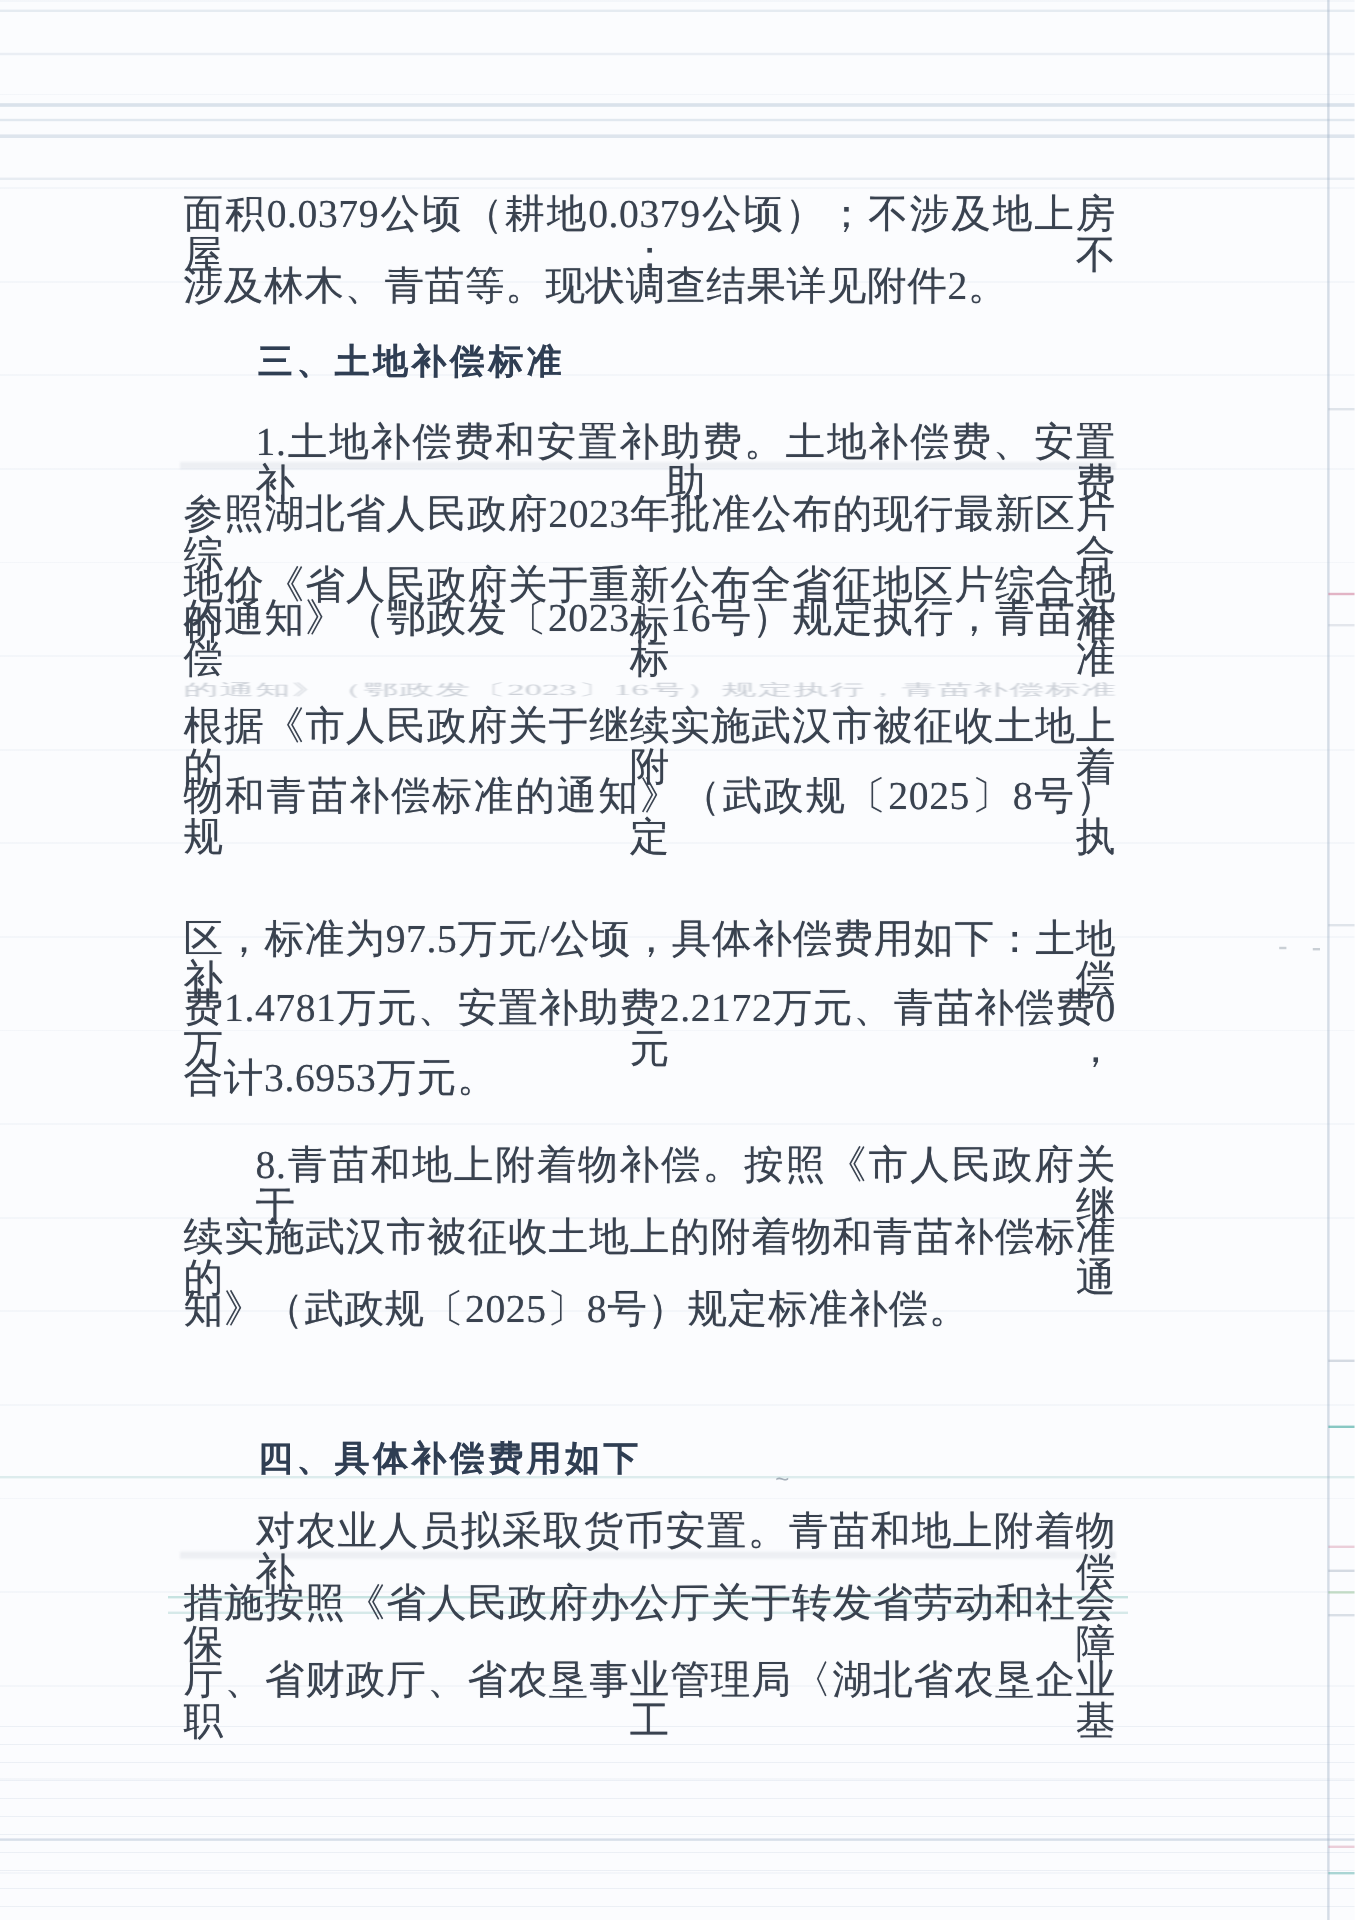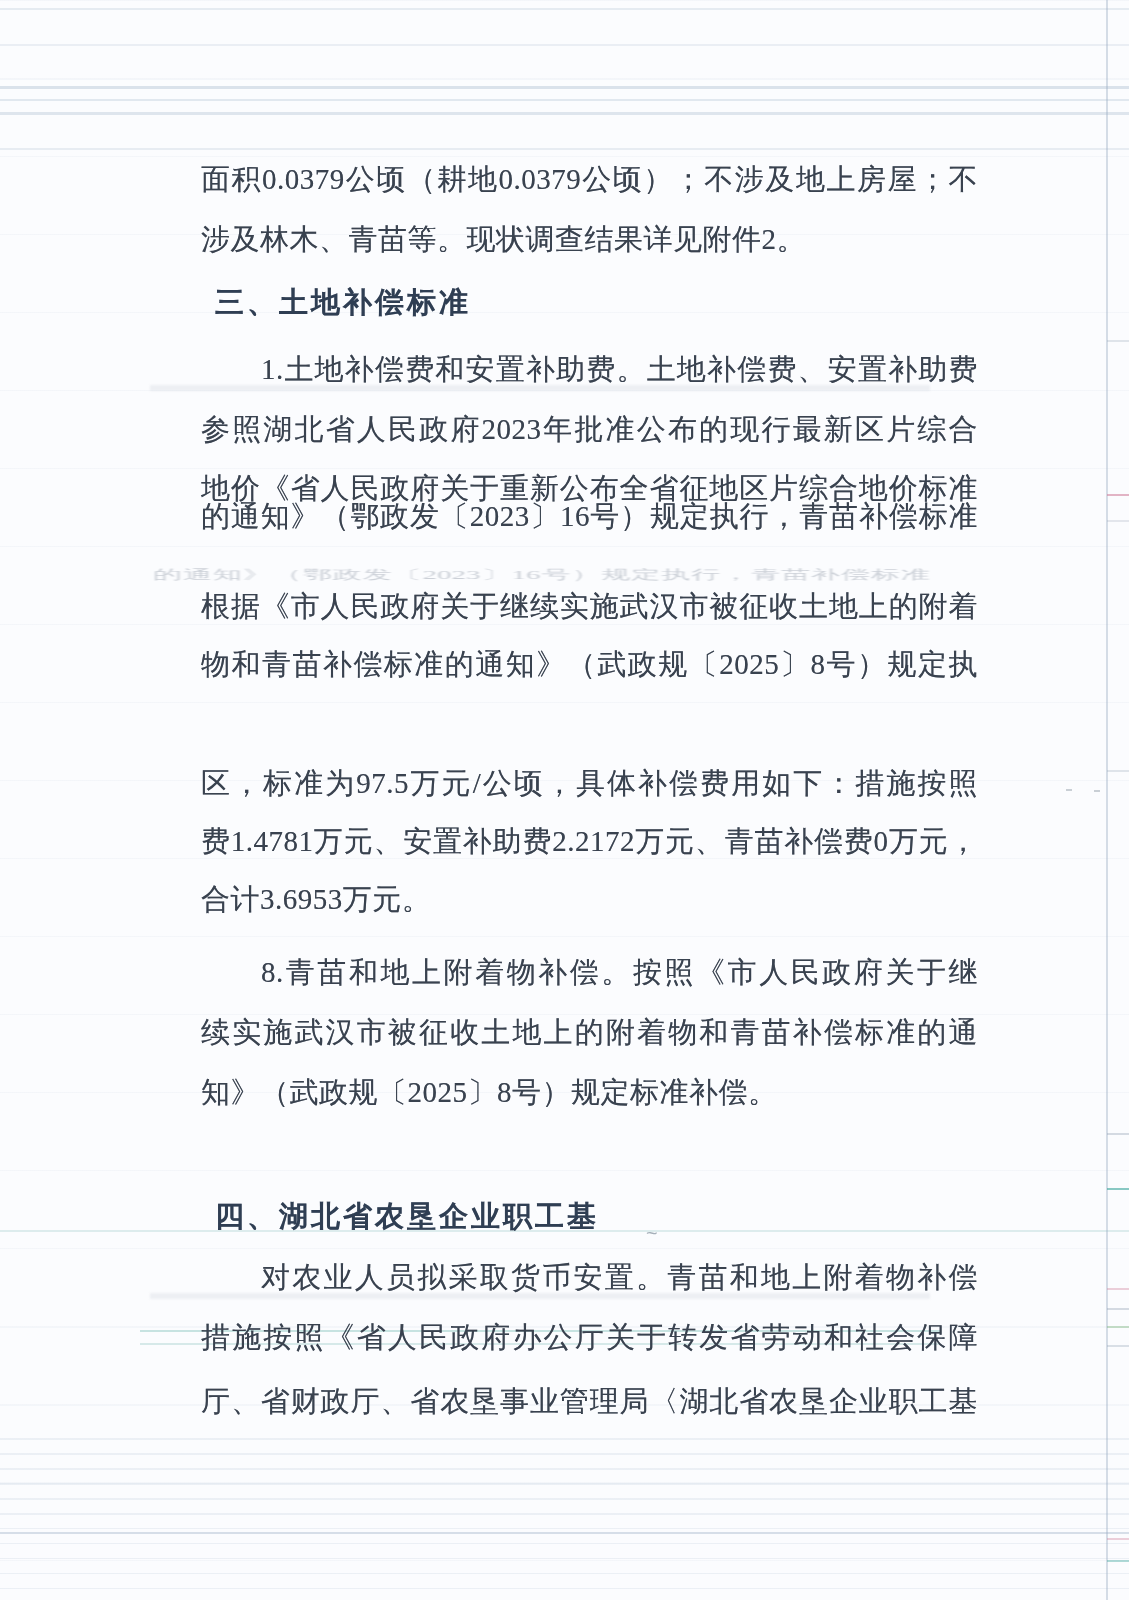--- a/index.html
+++ b/index.html
@@ -45,25 +45,24 @@
     pointer-events: none;
   }
   .squiggle {
     position: absolute; font-size: 20px; color: rgba(110,125,140,0.6);
     font-family: "Liberation Sans", sans-serif;
   }
   .speck { position: absolute; width: 6px; height: 2px; background: rgba(110,122,138,0.35); }
   
   .line {
     position: absolute; left: 153px; width: 777px; box-sizing: border-box;
-    font-size: 29px; line-height: 34px; color: #39424f;
+    font-size: 33px; line-height: 34px; color: #39424f;
     letter-spacing: 0.5px;
     text-align: justify; text-align-last: justify;
     text-shadow: 0 0 0.6px rgba(60,70,85,0.55);
-    margin-left: 48px;
   }
   .line.endl { text-align-last: left; }
   .line.ind { padding-left: 60px; }
   .heading {
     position: absolute; left: 153px; width: 777px; box-sizing: border-box;
     padding-left: 62px;
     font-family: "Liberation Sans", "DejaVu Sans", sans-serif;
     font-size: 29px; line-height: 36px; font-weight: 700;
     letter-spacing: 3px; color: #2f3e53;
     text-shadow: 0 0 0.5px rgba(47,62,83,0.5);
@@ -115,27 +114,27 @@
   <div class="line endl" style="top:222px">涉及林木、青苗等。现状调查结果详见附件2。</div>
 
   <div class="heading" style="top:284px">三、土地补偿标准</div>
 
   <div class="line ind" style="top:352px">1.土地补偿费和安置补助费。土地补偿费、安置补助费</div>
   <div class="line" style="top:412px">参照湖北省人民政府2023年批准公布的现行最新区片综合</div>
   <div class="line" style="top:471px">地价《省人民政府关于重新公布全省征地区片综合地价标准</div>
   <div class="line" style="top:499px">的通知》（鄂政发〔2023〕16号）规定执行，青苗补偿标准</div>
   <div class="line" style="top:589px">根据《市人民政府关于继续实施武汉市被征收土地上的附着</div>
   <div class="line" style="top:647px">物和青苗补偿标准的通知》（武政规〔2025〕8号）规定执</div>
-  <div class="line" style="top:766px">区，标准为97.5万元/公顷，具体补偿费用如下：措施按照</div>
+  <div class="line" style="top:766px">区，标准为97.5万元/公顷，具体补偿费用如下：土地补偿</div>
   <div class="line" style="top:824px">费1.4781万元、安置补助费2.2172万元、青苗补偿费0万元，</div>
   <div class="line endl" style="top:882px">合计3.6953万元。</div>
 
   <div class="line ind" style="top:955px">8.青苗和地上附着物补偿。按照《市人民政府关于继</div>
   <div class="line" style="top:1015px">续实施武汉市被征收土地上的附着物和青苗补偿标准的通</div>
   <div class="line endl" style="top:1075px">知》（武政规〔2025〕8号）规定标准补偿。</div>
 
-  <div class="heading" style="top:1198px">四、湖北省农垦企业职工基</div>
+  <div class="heading" style="top:1198px">四、具体补偿费用如下</div>
 
   <div class="line ind" style="top:1260px">对农业人员拟采取货币安置。青苗和地上附着物补偿</div>
   <div class="line" style="top:1384px">厅、省财政厅、省农垦事业管理局〈湖北省农垦企业职工基</div>
   <div class="line" style="top:1320px">措施按照《省人民政府办公厅关于转发省劳动和社会保障</div>
 
 </div>
 
 </body></html>

